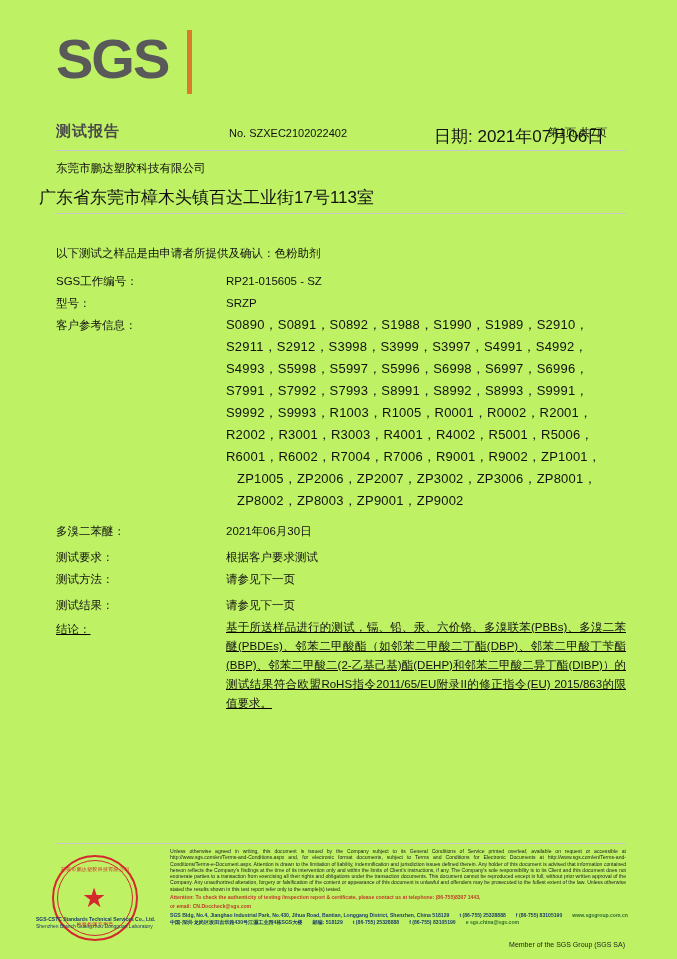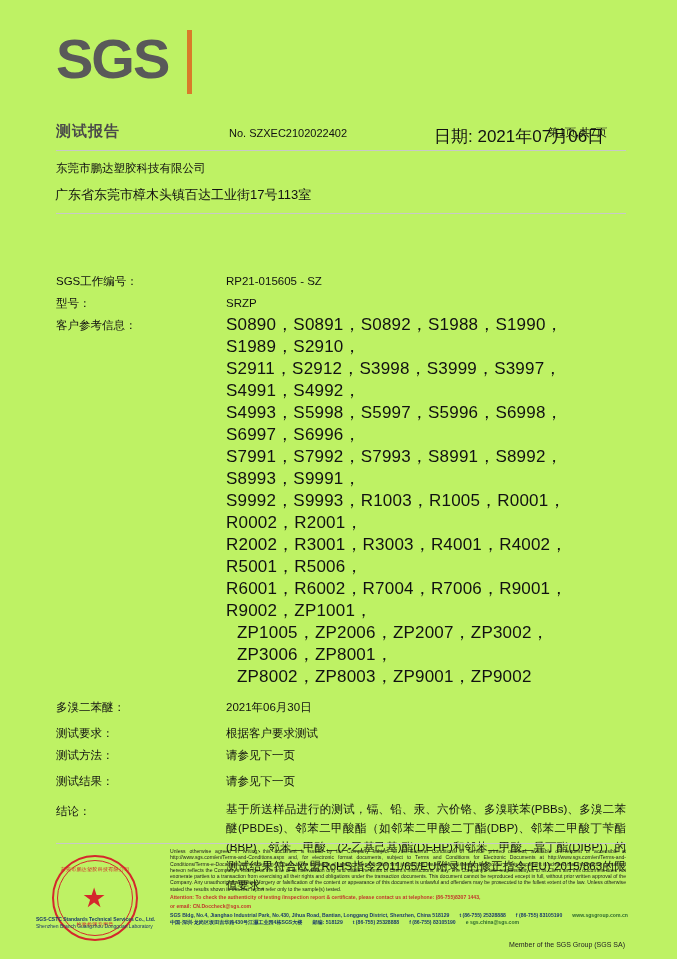--- a/index.html
+++ b/index.html
@@ -99,23 +99,23 @@
   
   .company-name {
     position: absolute;
     left: 56px;
     top: 161px;
     font-size: 11.5px;
     color: #111;
   }
   .company-addr {
     position: absolute;
-    left: 55px;
+    left: 39px;
     top: 186px;
-    font-size: 13px;
+    font-size: 17px;
     color: #111;
   }
 
   .hr-mid {
     position: absolute;
     left: 56px;
     top: 213px;
     width: 570px;
     height: 1px;
     background: #c8c8c8;
@@ -149,21 +149,21 @@
     color: #111;
     line-height: 22px;
   }
   .field-value {
     flex: 1 1 auto;
     font-size: 11.5px;
     color: #111;
     line-height: 22px;
   }
   .ref-lines .ref-line {
-    font-size: 17px;
+    font-size: 13px;
     line-height: 22px;
     color: #111;
     letter-spacing: 0.2px;
   }
   .ref-lines .ref-line.indent {
     padding-left: 11px;
   }
   .conclusion-value {
     line-height: 19px;
     text-align: justify;
@@ -291,20 +291,21 @@
     <div class="doc-no">No. SZXEC2102022402</div>
     <div class="doc-date">日期: 2021年07月06日</div>
     <div class="doc-pages">第1页,共7页</div>
   </div>
   <div class="hr-top"></div>
 
   <div class="company-name">东莞市鹏达塑胶科技有限公司</div>
   <div class="company-addr">广东省东莞市樟木头镇百达工业街17号113室</div>
   <div class="hr-mid"></div>
 
+  <div class="sample-stmt">以下测试之样品是由申请者所提供及确认：色粉助剂</div>
 
   <div class="fields">
 
     <div class="field-row">
       <div class="field-label">SGS工作编号：</div>
       <div class="field-value">RP21-015605 - SZ</div>
     </div>
 
     <div class="field-row">
       <div class="field-label">型号：</div>
@@ -340,21 +341,21 @@
     <div class="field-row">
       <div class="field-label">测试方法：</div>
       <div class="field-value">请参见下一页</div>
     </div>
 
     <div class="field-row" style="margin-top:4px;">
       <div class="field-label">测试结果：</div>
       <div class="field-value">请参见下一页</div>
     </div>
 
-    <div class="field-row" style="margin-top:8px;">
+    <div class="field-row" style="margin-top:2px;text-decoration:underline;">
       <div class="field-label">结论：</div>
       <div class="field-value conclusion-value">基于所送样品进行的测试，镉、铅、汞、六价铬、多溴联苯(PBBs)、多溴二苯醚(PBDEs)、邻苯二甲酸酯（如邻苯二甲酸二丁酯(DBP)、邻苯二甲酸丁苄酯(BBP)、邻苯二甲酸二(2-乙基己基)酯(DEHP)和邻苯二甲酸二异丁酯(DIBP)）的测试结果符合欧盟RoHS指令2011/65/EU附录II的修正指令(EU) 2015/863的限值要求。</div>
     </div>
 
   </div>
 
   <div class="hr-footer"></div>
 
   <div class="stamp">
     <div class="ring"></div>

